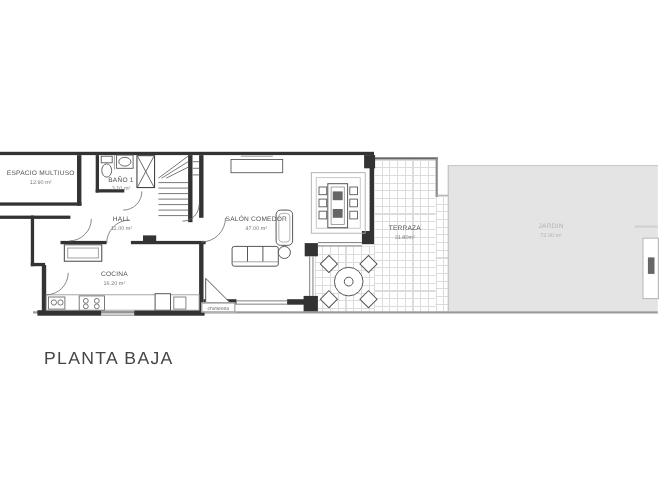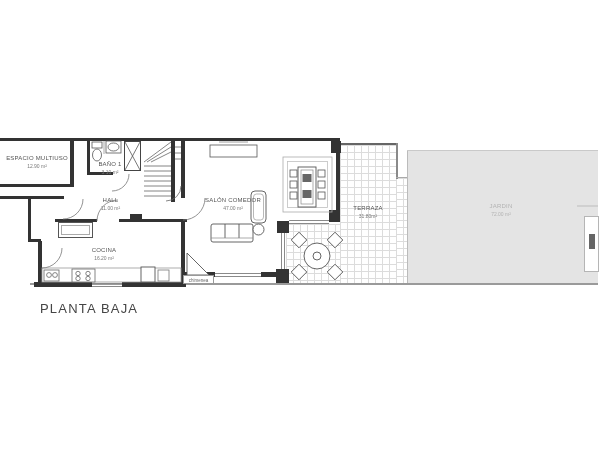--- a/index.html
+++ b/index.html
@@ -14,21 +14,21 @@
   .tiles{position:absolute;background-color:#ffffff;
     background-image:
       repeating-linear-gradient(to right, var(--tile-line) 0, var(--tile-line) 1px, transparent 1px, transparent 7px),
       repeating-linear-gradient(to bottom, var(--tile-line) 0, var(--tile-line) 1px, transparent 1px, transparent 7px);}
   .garden{position:absolute;background:var(--garden-fill);}
   .room-label{position:absolute;text-align:center;color:var(--room-label);line-height:1.3;}
   .room-label .nm{font-size:6px;letter-spacing:.2px;white-space:nowrap;}
   .room-label .ar{font-size:5px;color:var(--area-label);white-space:nowrap;}
   .room-label.garden-lbl{color:var(--garden-label);}
   .room-label.garden-lbl .ar{color:var(--garden-label);}
-  .title{position:absolute;left:40px;top:301px;font-size:13px;letter-spacing:1.2px;
+  .title{position:absolute;left:40px;top:318px;font-size:16px;letter-spacing:1.2px;
          color:var(--title);}
   .shaft{position:absolute;left:124px;top:141px;width:17px;height:30px;
          border:1.2px solid #444;box-sizing:border-box;background:#fff;}
   .closet{position:absolute;left:58px;top:222px;width:35px;height:16px;
           border:1px solid #555;box-sizing:border-box;background:#fff;}
   .closet .inner{position:absolute;left:2px;top:2px;right:2px;bottom:2px;border:1px solid #aaa;}
   .chim-box{position:absolute;left:183px;top:275px;width:31px;height:9px;border:.5px solid #999;
             background:#fff;font-size:4.5px;color:#666;text-align:center;line-height:9px;box-sizing:border-box;}
   .pool-box{position:absolute;left:584px;top:216px;width:15px;height:56px;background:#fff;
             border:1px solid #b5b5b5;box-sizing:border-box;}

